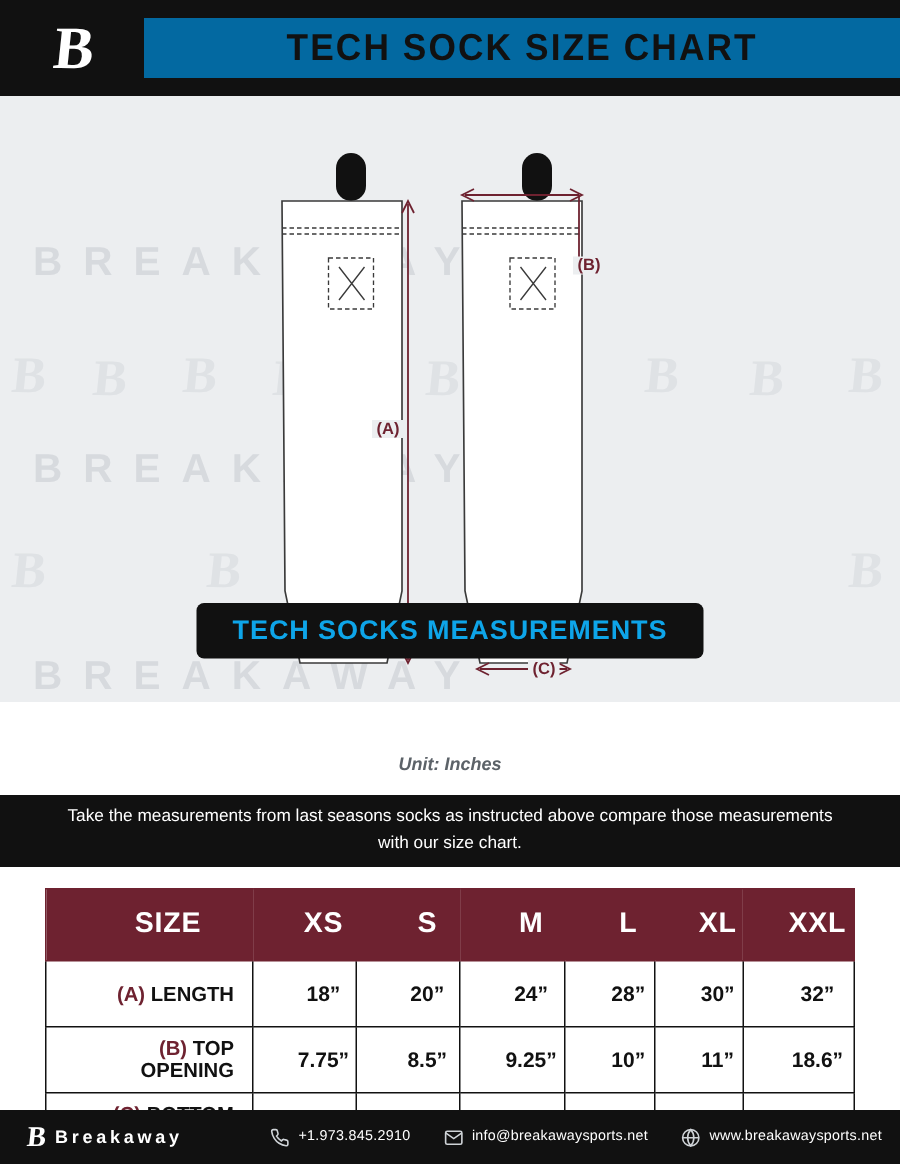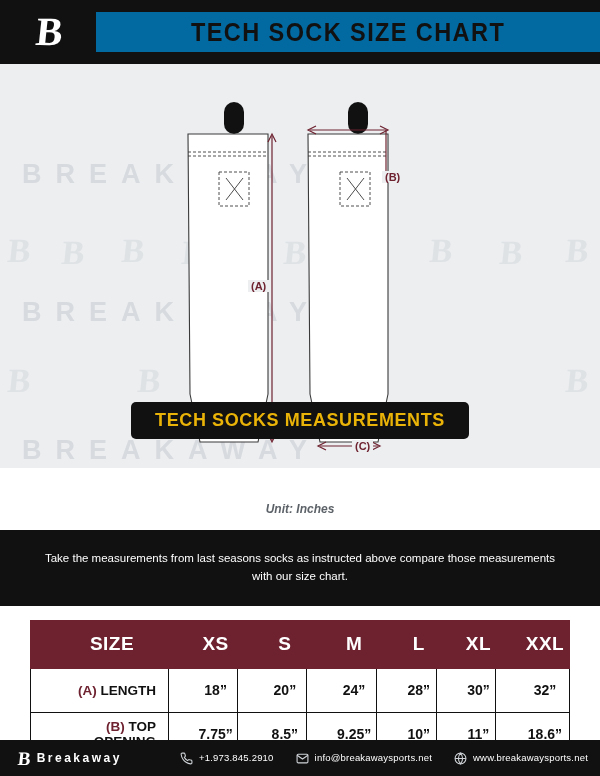--- a/index.html
+++ b/index.html
@@ -110,21 +110,21 @@
   .meas-plate-wrap {
     position: absolute;
     left: 0; right: 0;
     top: 402px;
     display: flex;
     justify-content: center;
     z-index: 5;
   }
   .meas-plate {
     background: #111111;
-    color: #eab308;
+    color: #0ea5e9;
     padding: 8px 24px;
     border-radius: 5px;
   }
   .meas-plate span {
     font-family: "Liberation Sans Narrow", "Liberation Sans", sans-serif;
     font-weight: bold;
     font-size: 18px;
     letter-spacing: 0.6px;
     text-transform: uppercase;
   }
@@ -138,21 +138,21 @@
     padding-top: 34px;
     background: #ffffff;
   }
 
   .instruction {
     background: #111111;
     color: #ffffff;
     font-size: 11.5px;
     line-height: 1.55;
     text-align: center;
-    padding: 20px 42px;
+    padding: 6px 42px;
     margin-top: 14px;
   }
 
   
   .table-wrap { padding: 14px 30px 0 30px; background: #ffffff; }
   table { width: 100%; border-collapse: collapse; }
   th, td {
     border: 1px solid #111111;
     height: 44px;
     text-align: center;

